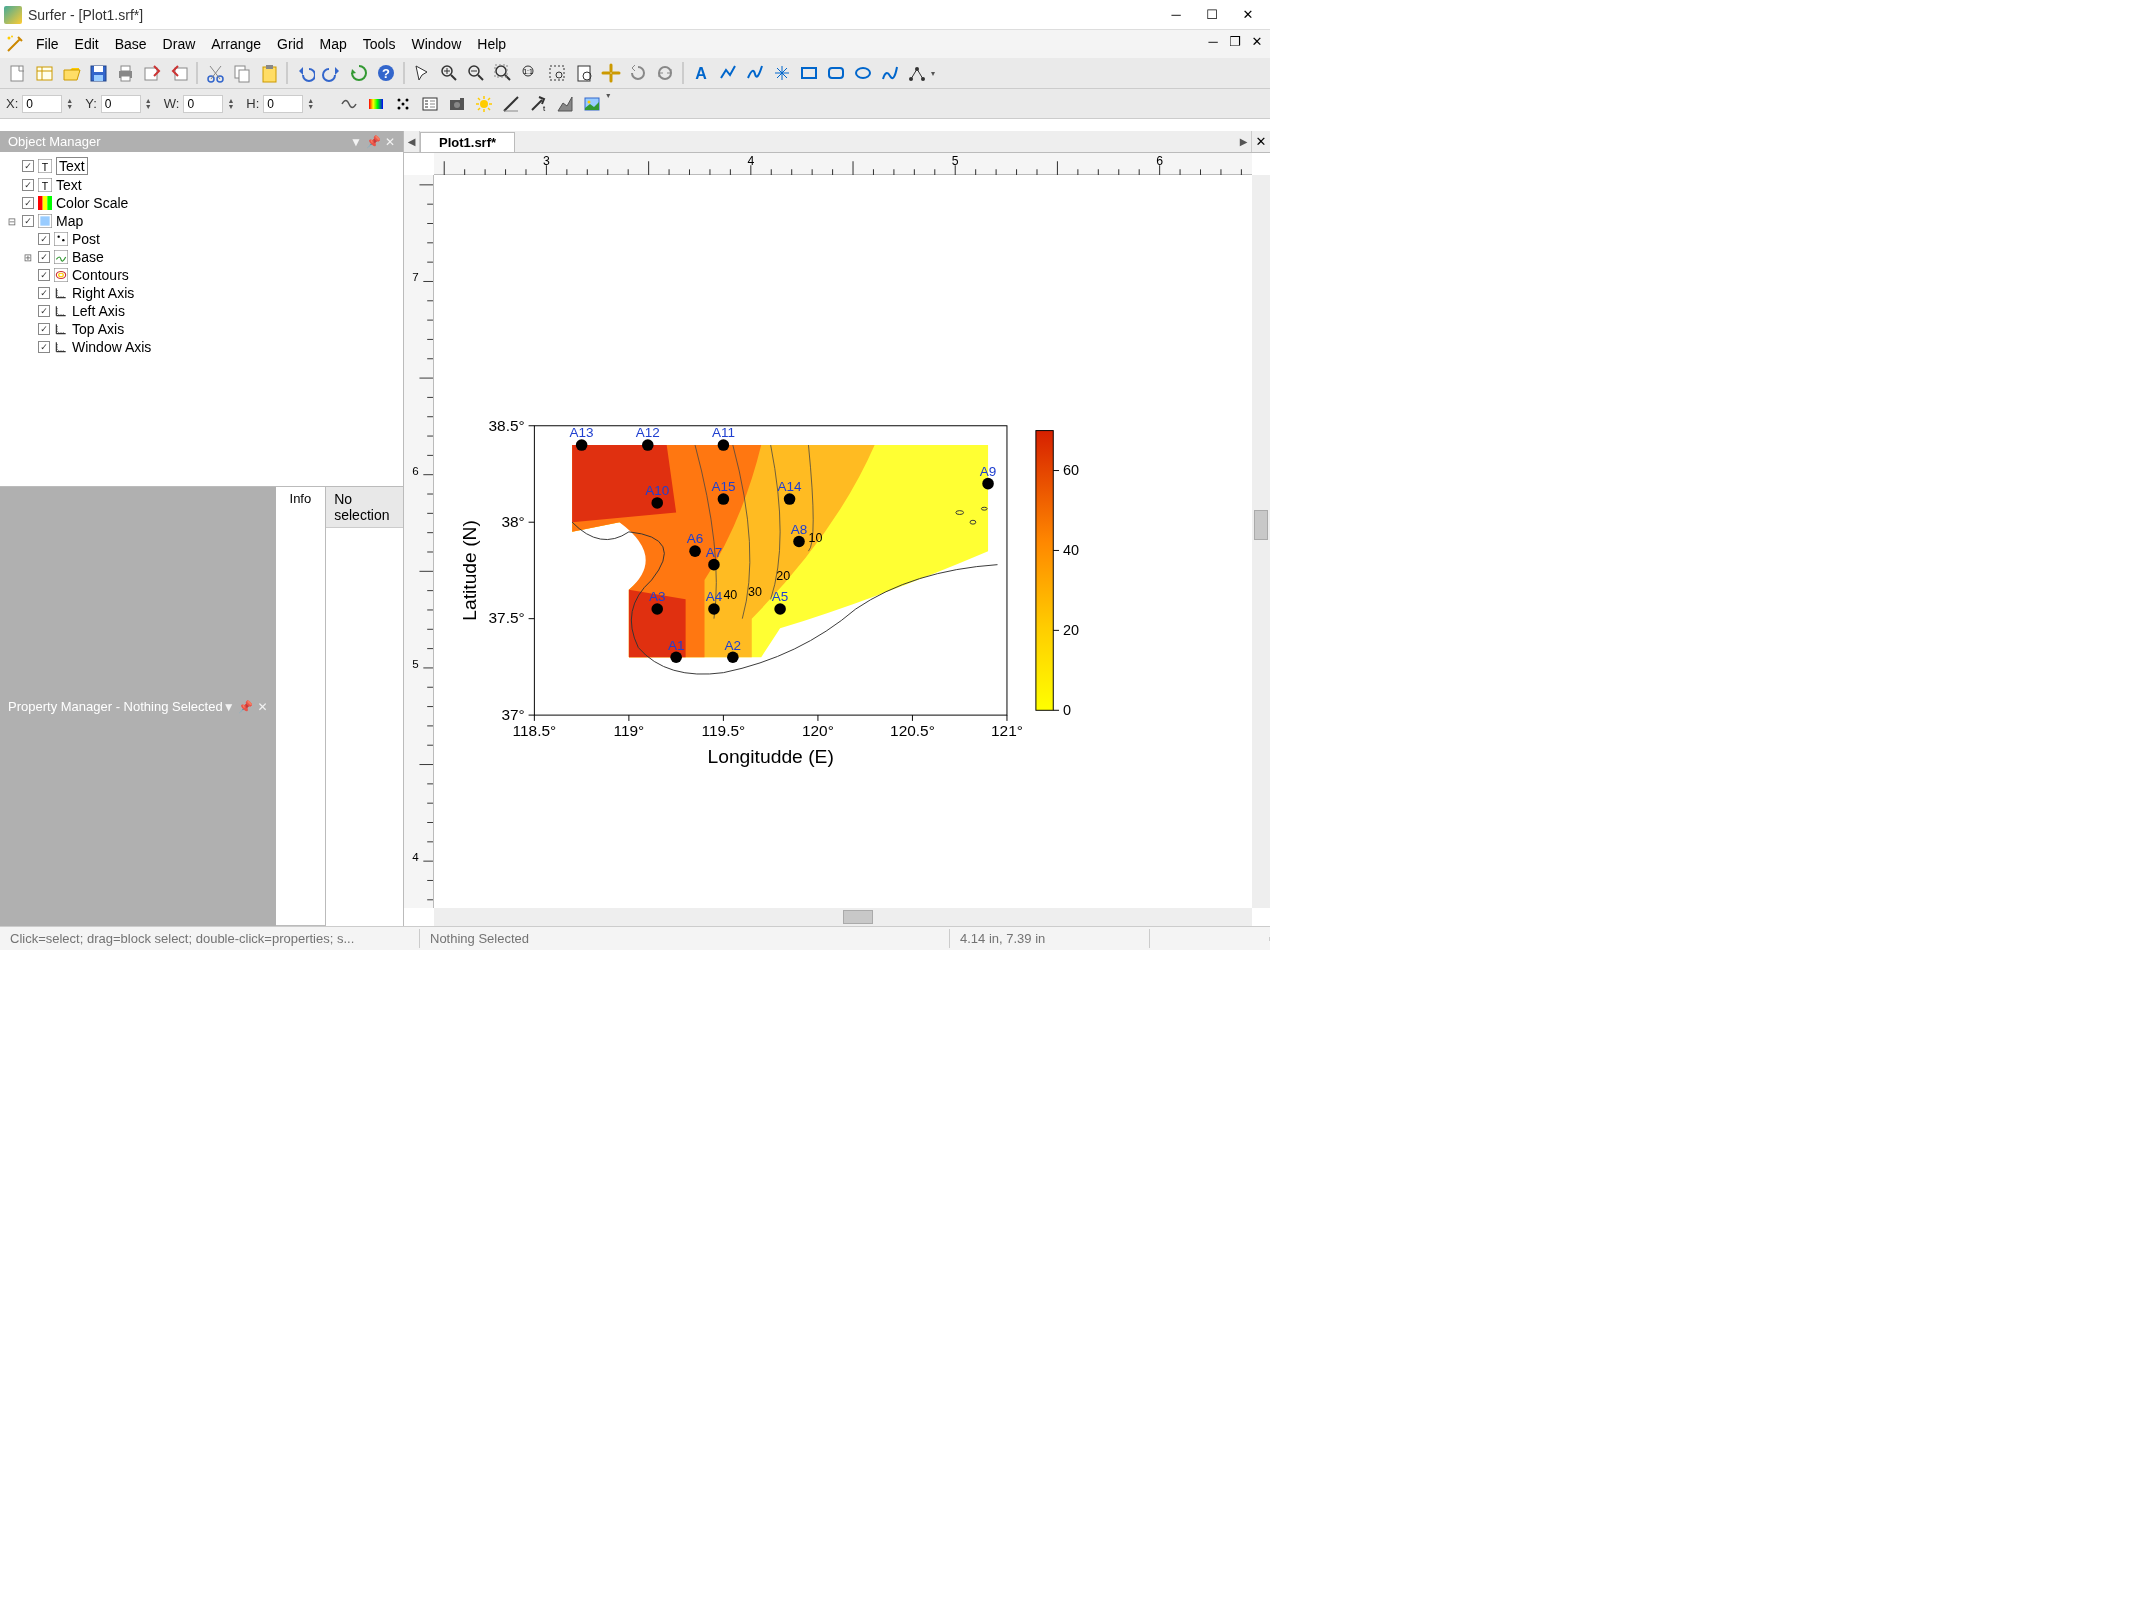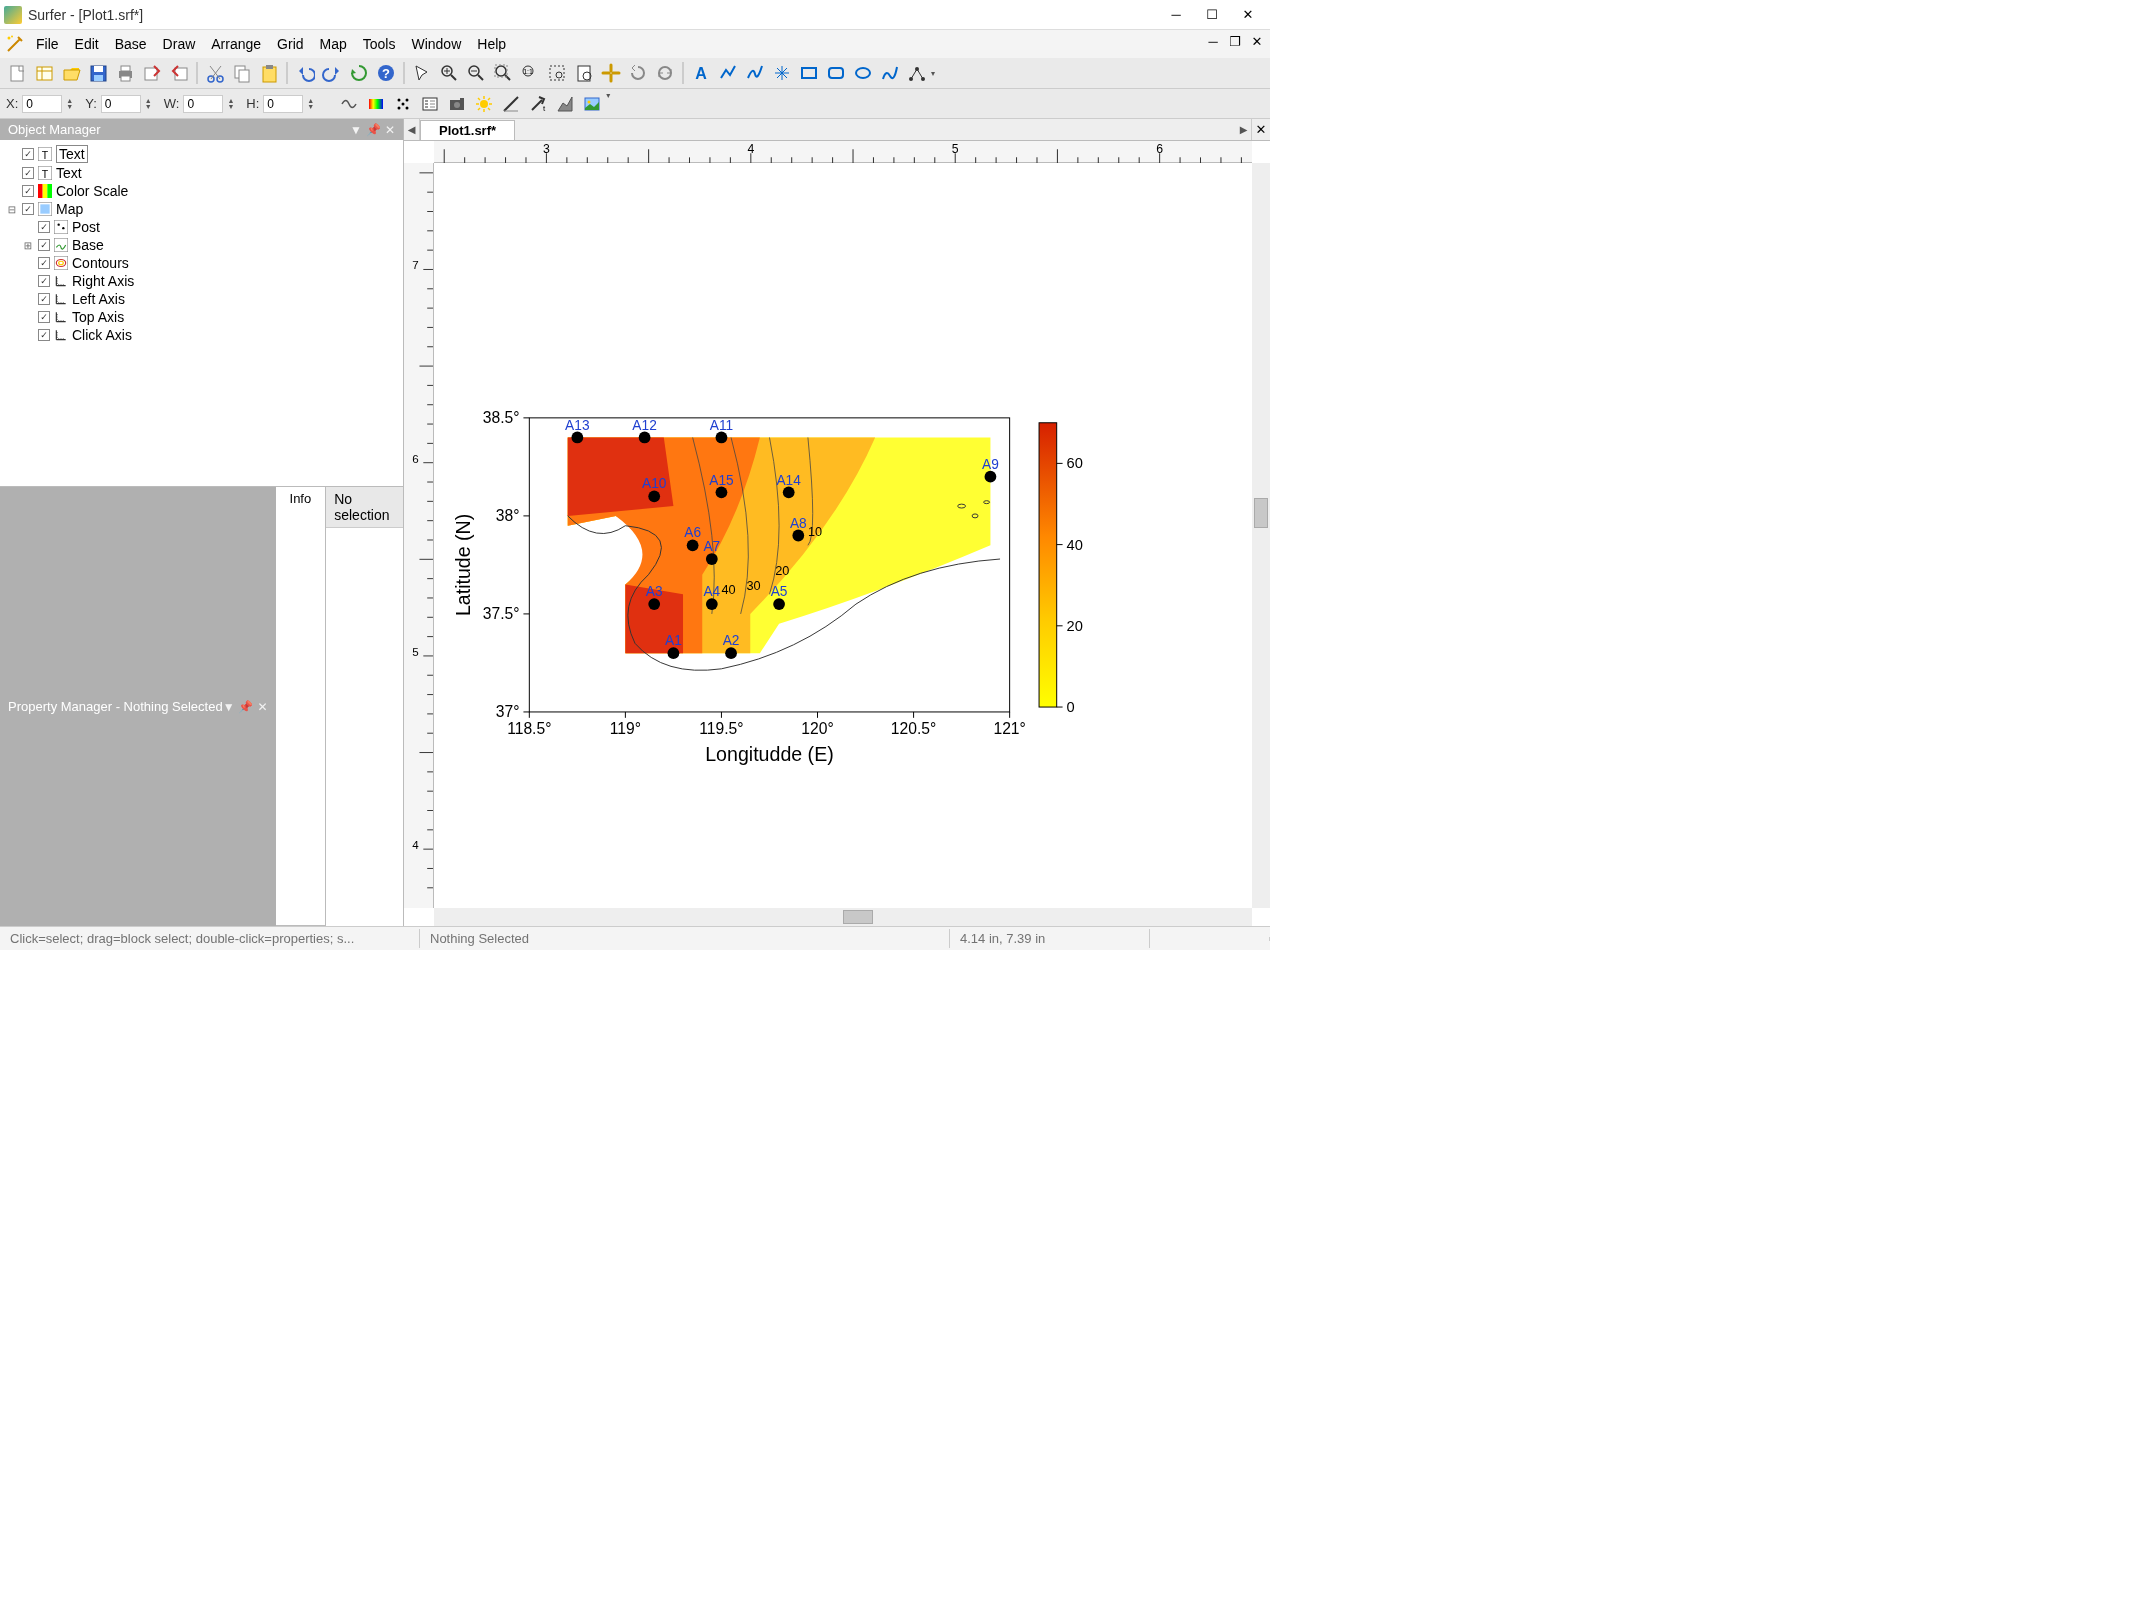--- a/index.html
+++ b/index.html
@@ -25,21 +25,21 @@
 .tdrop { width: 10px; font-size: 8px; color: #555; cursor: pointer; }
 
 
 .coordbar { background: #eaeaea; display: flex; align-items: center; padding: 2px 6px; gap: 4px; border-bottom: 1px solid #ccc; height: 30px; }
 .coordbar label { font-size: 13px; color: #333; }
 .coordbar input { width: 40px; border: 1px solid #ccc; padding: 1px 3px; font-size: 12px; }
 .spin { display: inline-flex; flex-direction: column; margin-right: 8px; }
 .spin span { font-size: 7px; line-height: 6px; cursor: pointer; color: #555; }
 
 
-.main { flex: 1; display: flex; overflow: hidden; }
+.main { flex: 1; display: flex; overflow: hidden; margin-top: 12px; }
 .leftcol { width: 404px; display: flex; flex-direction: column; border-right: 1px solid #bbb; }
 .panel-header { background: #b0b0b0; color: #fff; font-size: 13px; padding: 3px 8px; display: flex; align-items: center; justify-content: space-between; }
 .panel-header .phbtns { display: flex; gap: 4px; font-size: 12px; }
 .panel-header .phbtns span { cursor: pointer; opacity: .85; }
 
 .tree { flex: 1; background: #fff; padding: 4px; overflow: auto; font-size: 14px; }
 .tree-row { display: flex; align-items: center; padding: 1px 2px; gap: 4px; white-space: nowrap; }
 .tree-row .tog { width: 12px; text-align: center; color: #666; cursor: pointer; font-size: 10px; }
 .tree-row .chk { width: 12px; height: 12px; border: 1px solid #888; display: inline-flex; align-items: center; justify-content: center; font-size: 9px; color: #333; }
 .tree-row .ico { width: 14px; height: 14px; }
@@ -860,21 +860,21 @@
             </svg></span>
           <span class="lbl">Top Axis</span>
         </div>
         <div class="tree-row indent-1">
           <span class="tog"></span>
           <span class="chk">✓</span>
           <span class="ico"><svg width="14" height="14" viewBox="0 0 12 12">
               <path d="M2 10h8M2 10v-8" stroke="#333"></path>
               <path d="M2 8h1M2 6h1M2 4h1M4 10v-1M6 10v-1M8 10v-1" stroke="#333"></path>
             </svg></span>
-          <span class="lbl">Click Axis</span>
+          <span class="lbl">Window Axis</span>
         </div>
       </div>
 
     <div class="prop-panel">
       <div class="panel-header">
         <span>Property Manager - Nothing Selected</span>
         <span class="phbtns">
           <span>▼</span>
           <span>📌</span>
           <span>✕</span>

